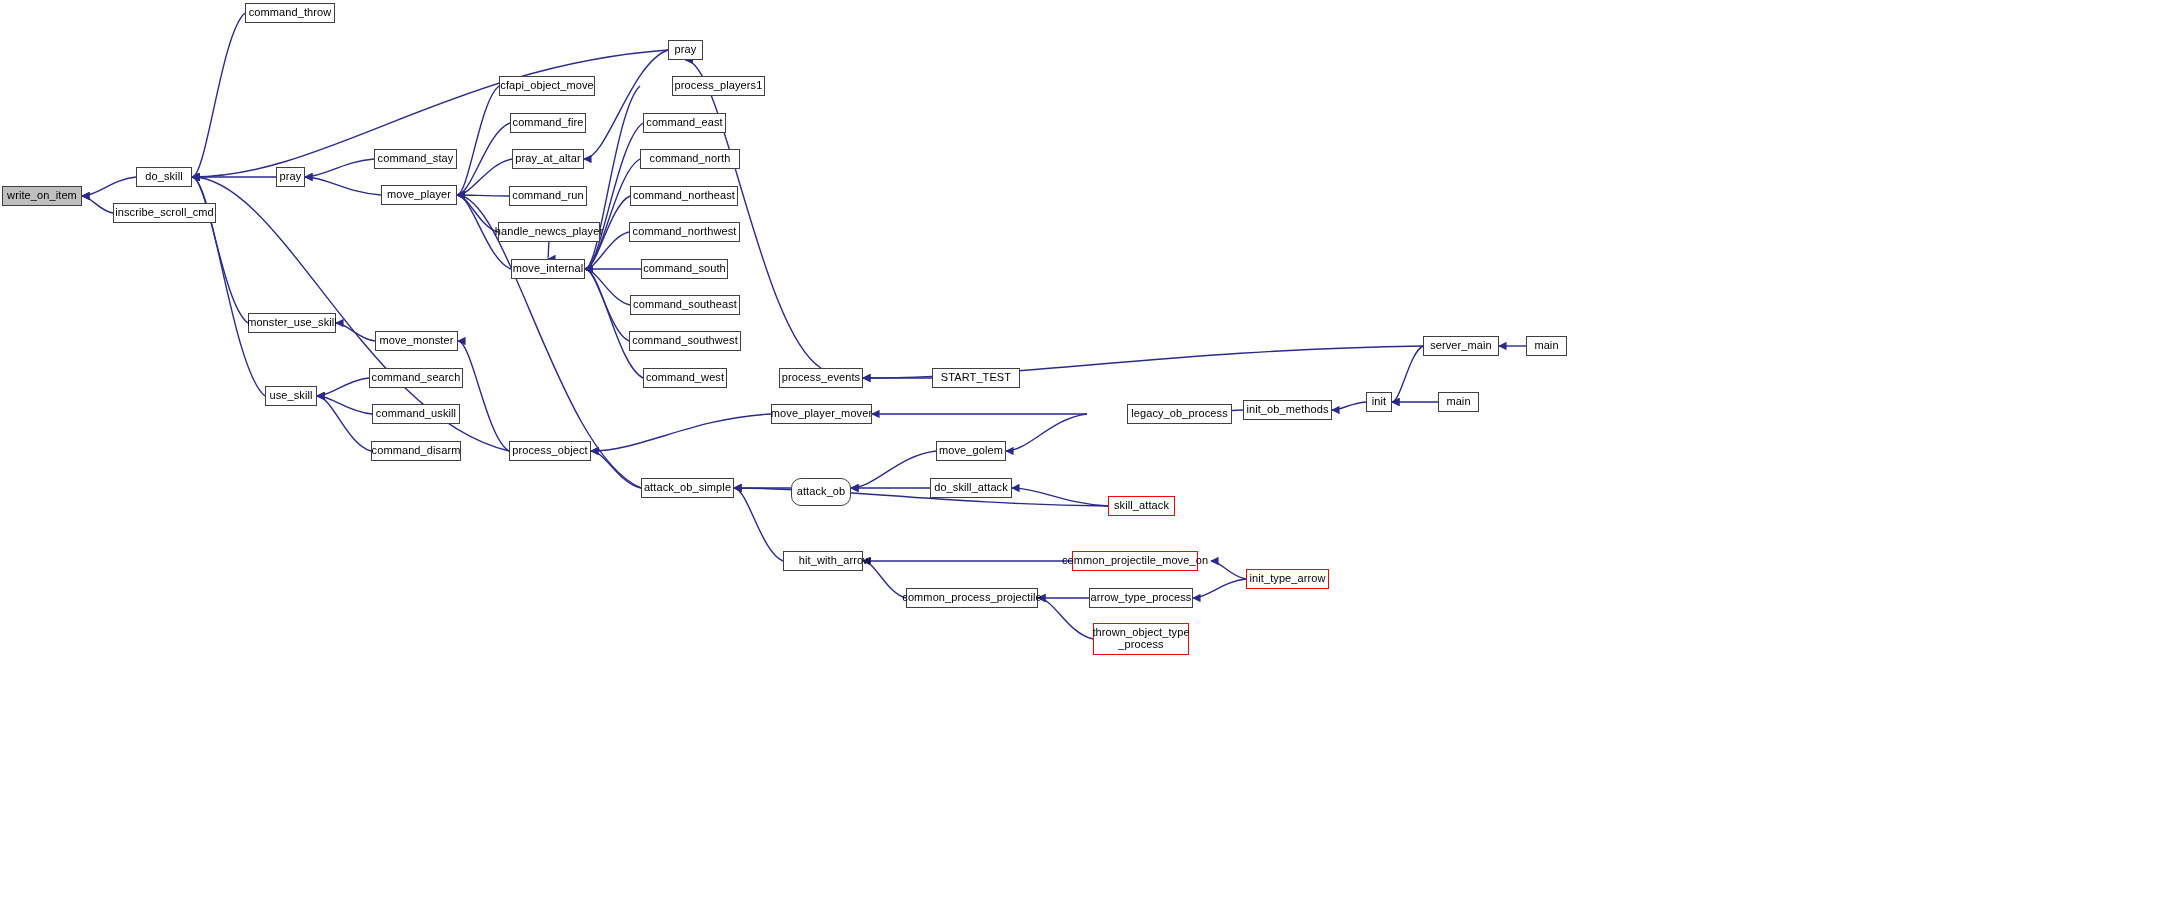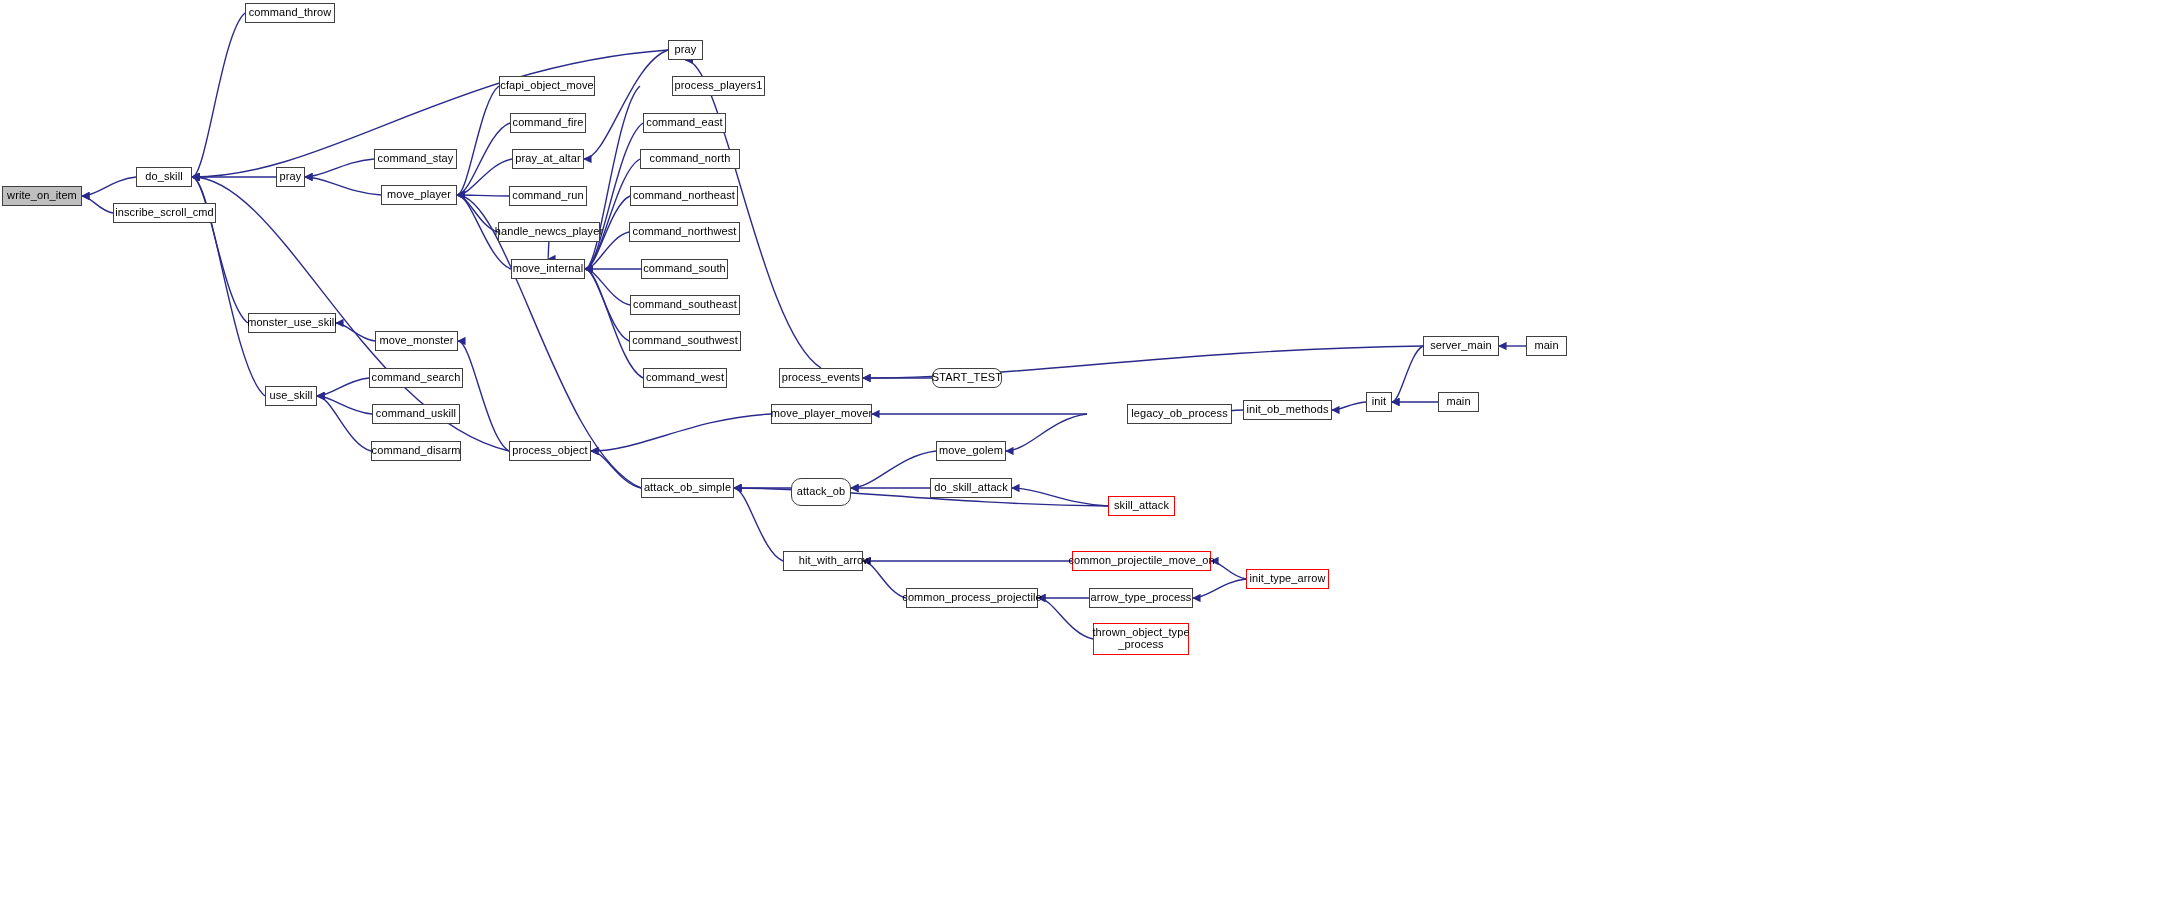--- a/index.html
+++ b/index.html
@@ -151,25 +151,25 @@
       <div class="node" style="left: 641px; top: 259px; width: 87px; height: 20px;">command_south</div>
       <div class="node" style="left: 630px; top: 295px; width: 110px; height: 20px;">command_southeast</div>
       <div class="node" style="left: 629px; top: 331px; width: 112px; height: 20px;">command_southwest</div>
       <div class="node" style="left: 643px; top: 368px; width: 84px; height: 20px;">command_west</div>
       <div class="node" style="left: 641px; top: 478px; width: 93px; height: 20px;">attack_ob_simple</div>
       <div class="node" style="left: 783px; top: 551px; width: 80px; height: 20px; padding-left: 24px;">hit_with_arrow</div>
       <div class="node" style="left: 779px; top: 368px; width: 84px; height: 20px;">process_events</div>
       <div class="node" style="left: 771px; top: 404px; width: 101px; height: 20px;">move_player_mover</div>
       <div class="node" style="left: 791px; top: 478px; width: 60px; height: 28px; border-radius: 10px;">attack_ob</div>
       <div class="node" style="left: 906px; top: 588px; width: 132px; height: 20px;">common_process_projectile</div>
-      <div class="node" style="left: 932px; top: 368px; width: 70px; height: 20px; border-radius: 8px;">START_TEST</div>
+      <div class="node" style="left: 932px; top: 368px; width: 88px; height: 20px;">START_TEST</div>
       <div class="node" style="left: 936px; top: 441px; width: 70px; height: 20px;">move_golem</div>
       <div class="node" style="left: 930px; top: 478px; width: 82px; height: 20px;">do_skill_attack</div>
       <div class="node red" style="left: 1108px; top: 496px; width: 67px; height: 20px;">skill_attack</div>
-      <div class="node red" style="left: 1072px; top: 551px; width: 139px; height: 20px;">common_projectile_move_on</div>
+      <div class="node red" style="left: 1072px; top: 551px; width: 126px; height: 20px;">common_projectile_move_on</div>
       <div class="node" style="left: 1089px; top: 588px; width: 104px; height: 20px;">arrow_type_process</div>
       <div class="node red" style="left: 1093px; top: 623px; width: 96px; height: 32px;">thrown_object_type
 _process</div>
       <div class="node" style="left: 1087px; top: 404px; width: 105px; height: 20px; margin-left: 40px;">legacy_ob_process</div>
       <div class="node red" style="left: 1246px; top: 569px; width: 83px; height: 20px;">init_type_arrow</div>
       <div class="node" style="left: 1243px; top: 400px; width: 89px; height: 20px;">init_ob_methods</div>
       <div class="node" style="left: 1366px; top: 392px; width: 26px; height: 20px;">init</div>
       <div class="node" style="left: 1438px; top: 392px; width: 41px; height: 20px;">main</div>
       <div class="node" style="left: 1423px; top: 336px; width: 76px; height: 20px;">server_main</div>
       <div class="node" style="left: 1526px; top: 336px; width: 41px; height: 20px;">main</div>

